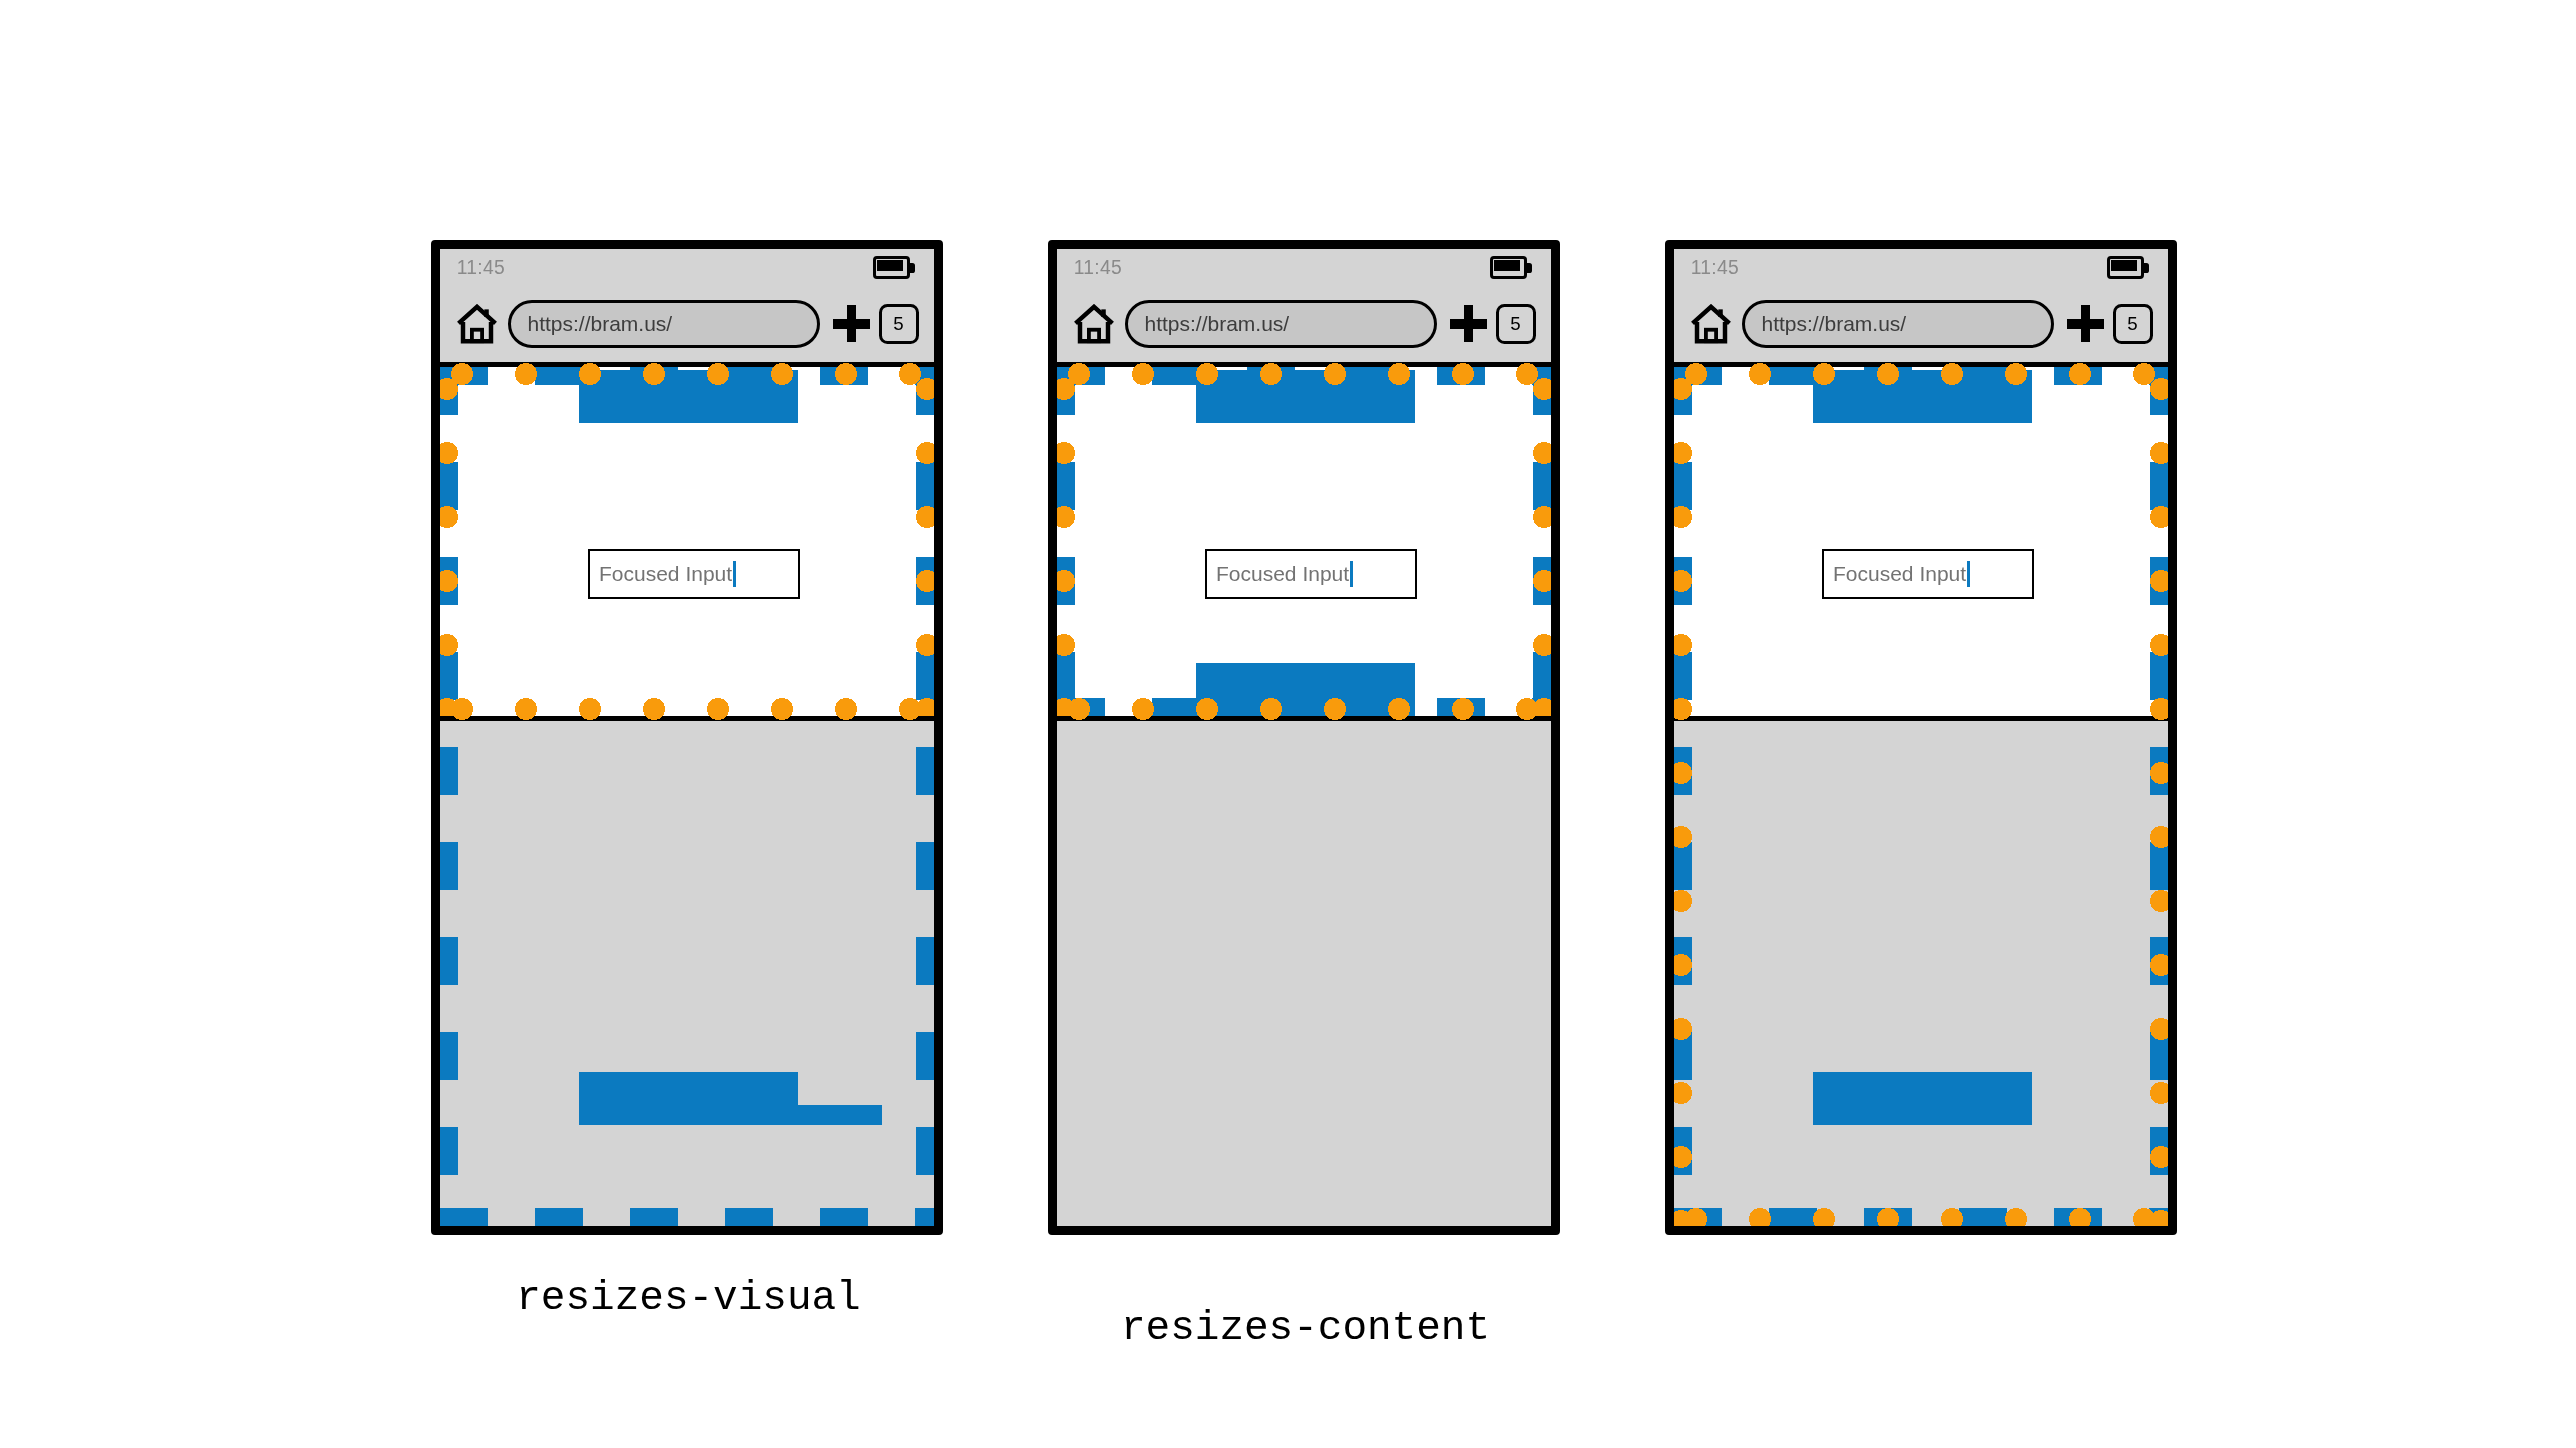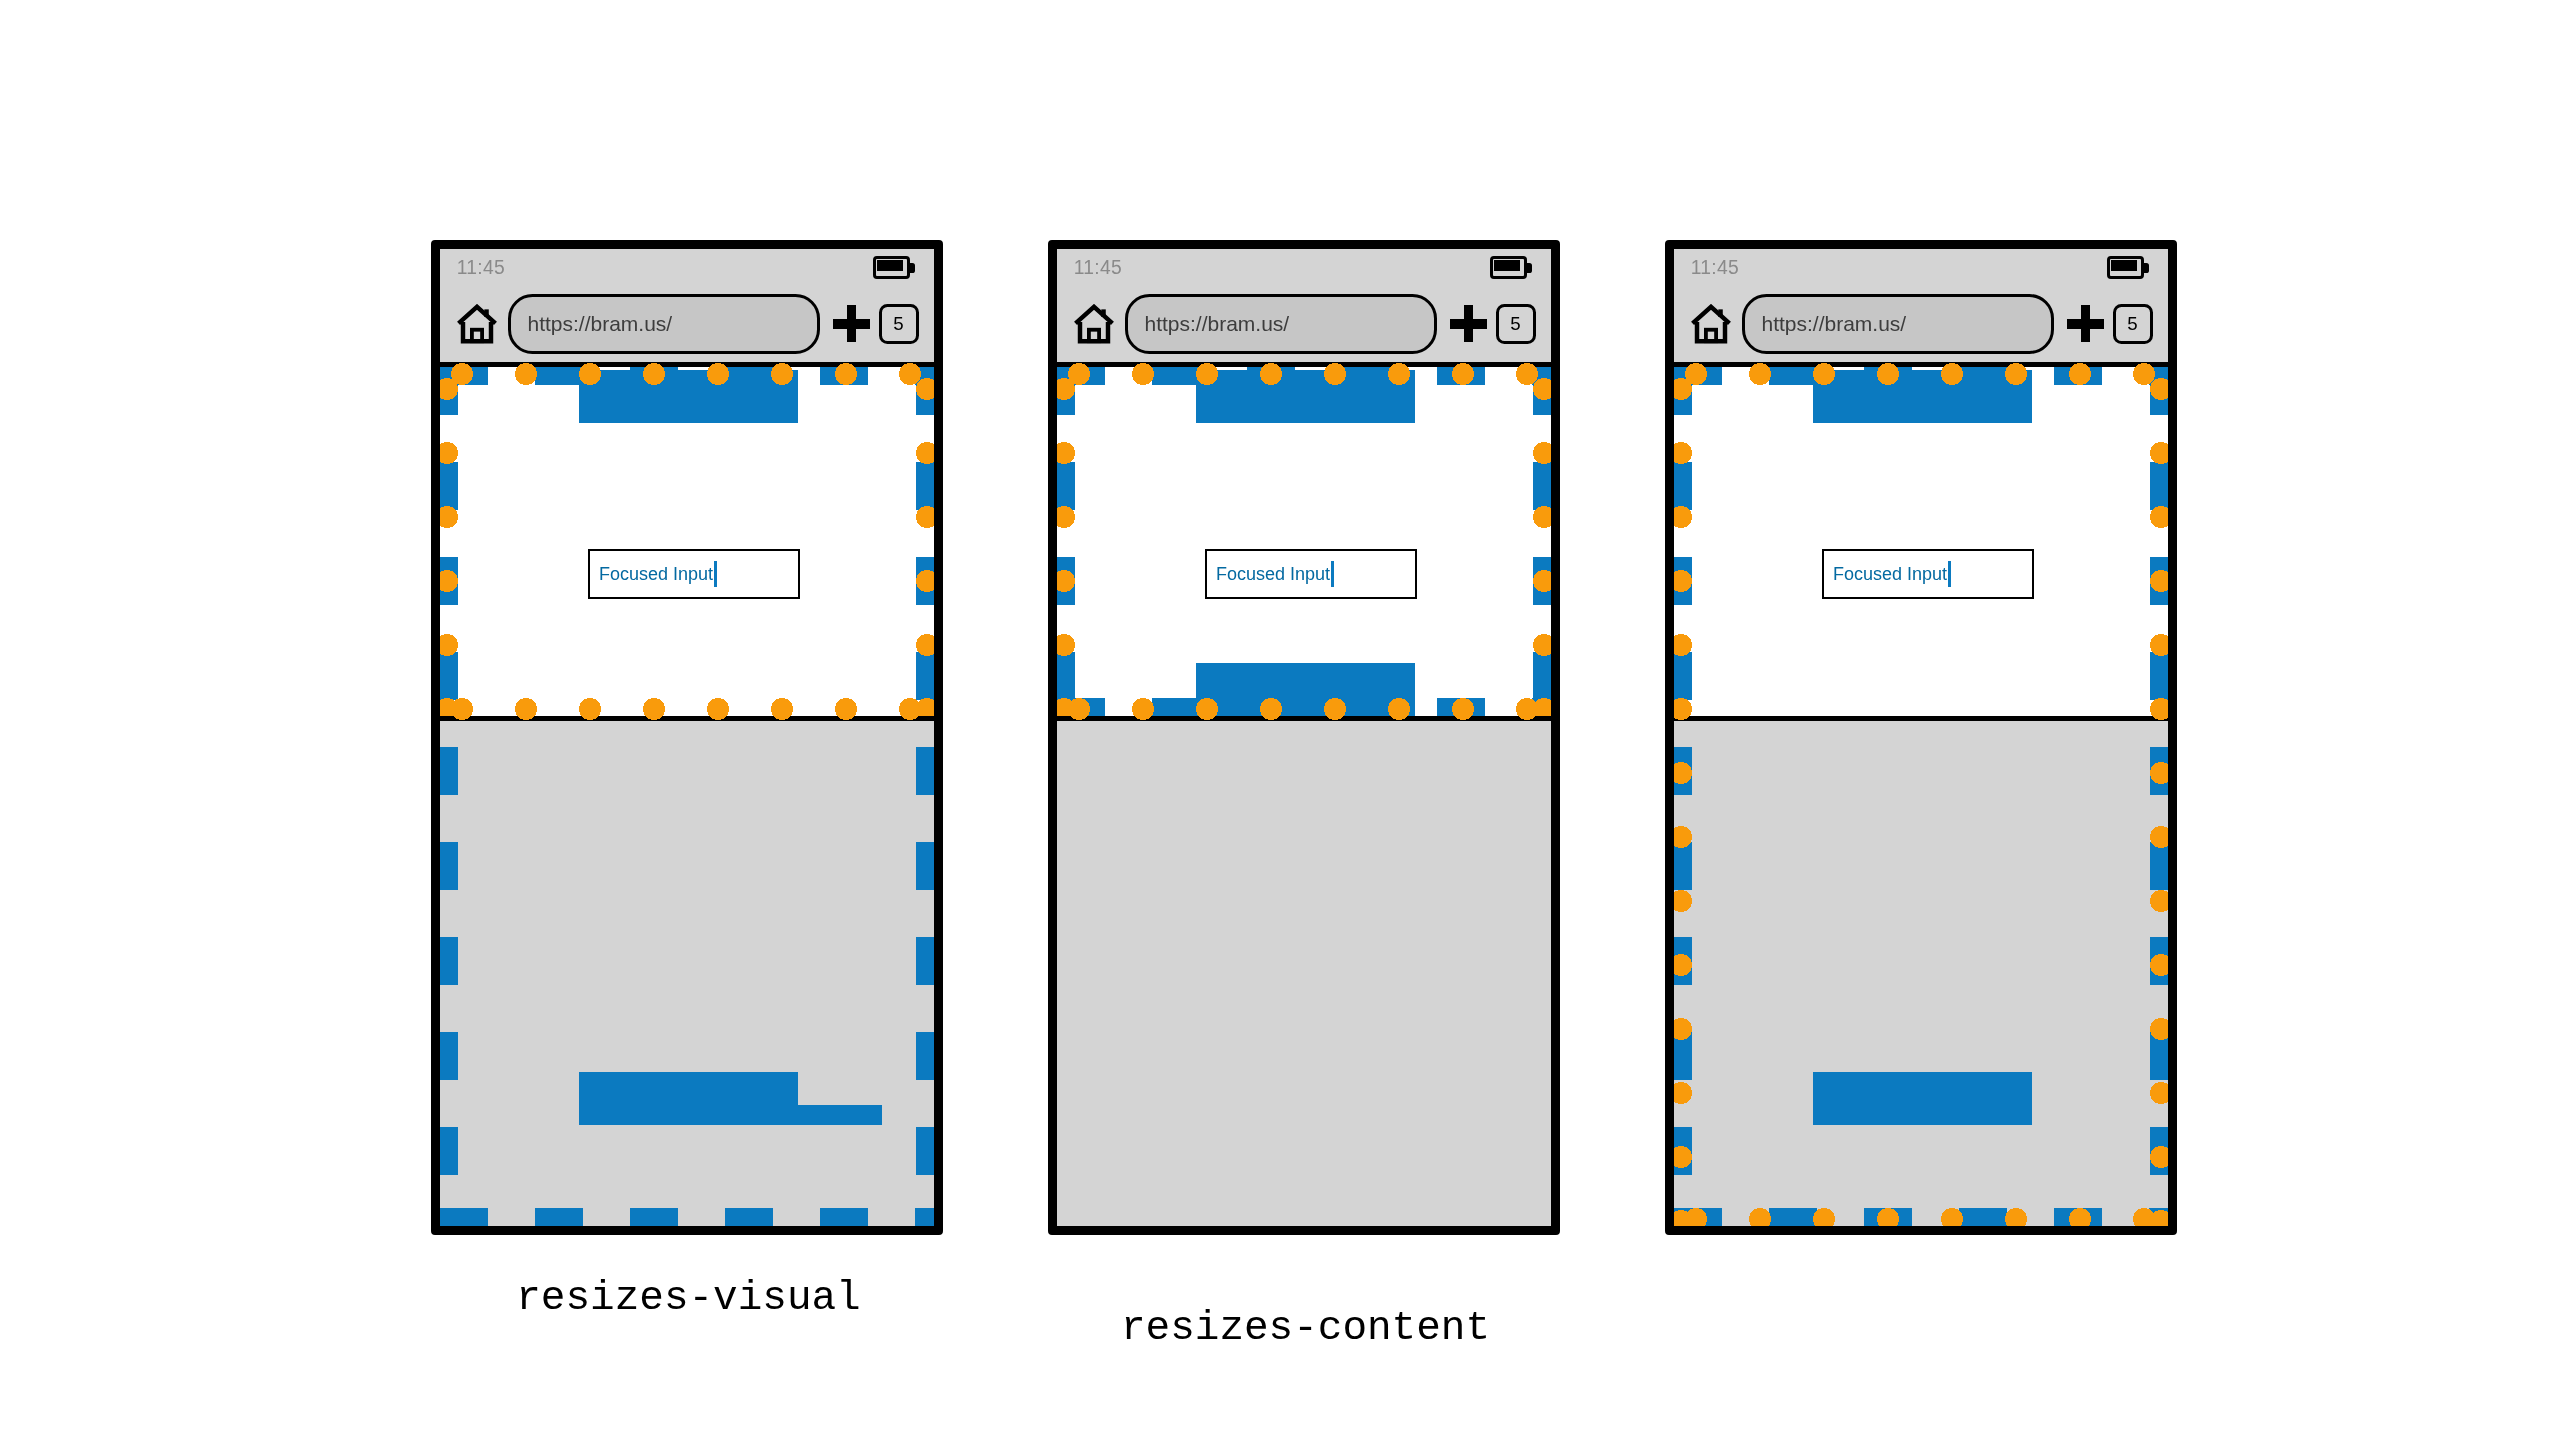--- a/index.html
+++ b/index.html
@@ -47,21 +47,21 @@
     position:absolute; left:37px; top:7px; width:5.2px; height:9.7px;
     background:#000; border-radius:0 2.6px 2.6px 0;
   }
 
   .toolbar {
     position:absolute; left:0; top:37px; width:100%; height:75px;
     display:flex; align-items:center; padding:0 15.5px;
   }
   .home-icon { width:42px; height:40px; flex:0 0 auto; margin-right:10.3px; }
   .url-pill {
-    flex:1 1 auto; height:60px;
+    flex:1 1 auto; height:48px;
     background:#c6c6c6;
     border:3.2px solid #000;
     border-radius:24.5px;
     display:flex; align-items:center;
     padding:0 16.7px;
     overflow:hidden;
   }
   .url-text {
     font-size:21px; color:#3d3d3d; white-space:nowrap;
     font-family:"Liberation Sans", sans-serif;
@@ -132,21 +132,21 @@
   
   .focused-input {
     position:absolute;
     border:2.6px solid #000;
     background:#ffffff;
     display:flex; align-items:center;
     padding-left:9px;
     height:50px;
   }
   .fi-text {
-    font-size:18px; color:#0369a1; white-space:nowrap;
+    font-size:21px; color:#737373; white-space:nowrap;
     font-family:"Liberation Sans", sans-serif;
   }
   .fi-caret {
     width:3.2px; height:26px; background:#0b7ac0; margin-left:0.6px;
   }
 
   
   .caption {
     position:absolute;
     font-family:"Liberation Mono", monospace;

